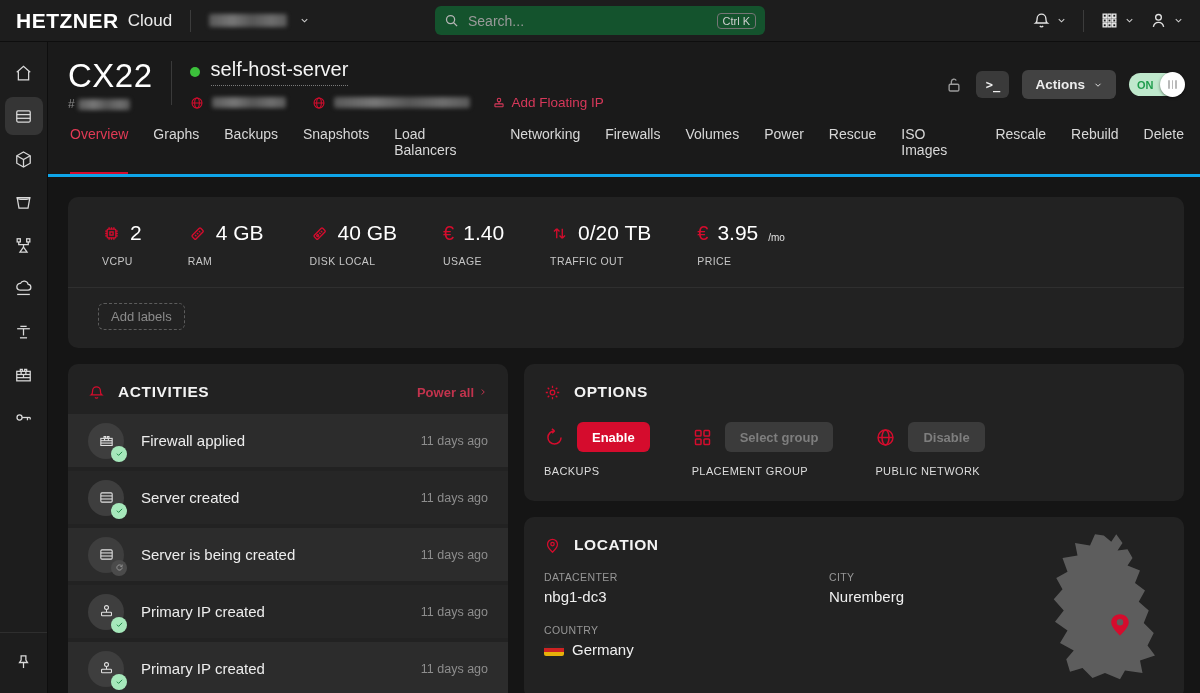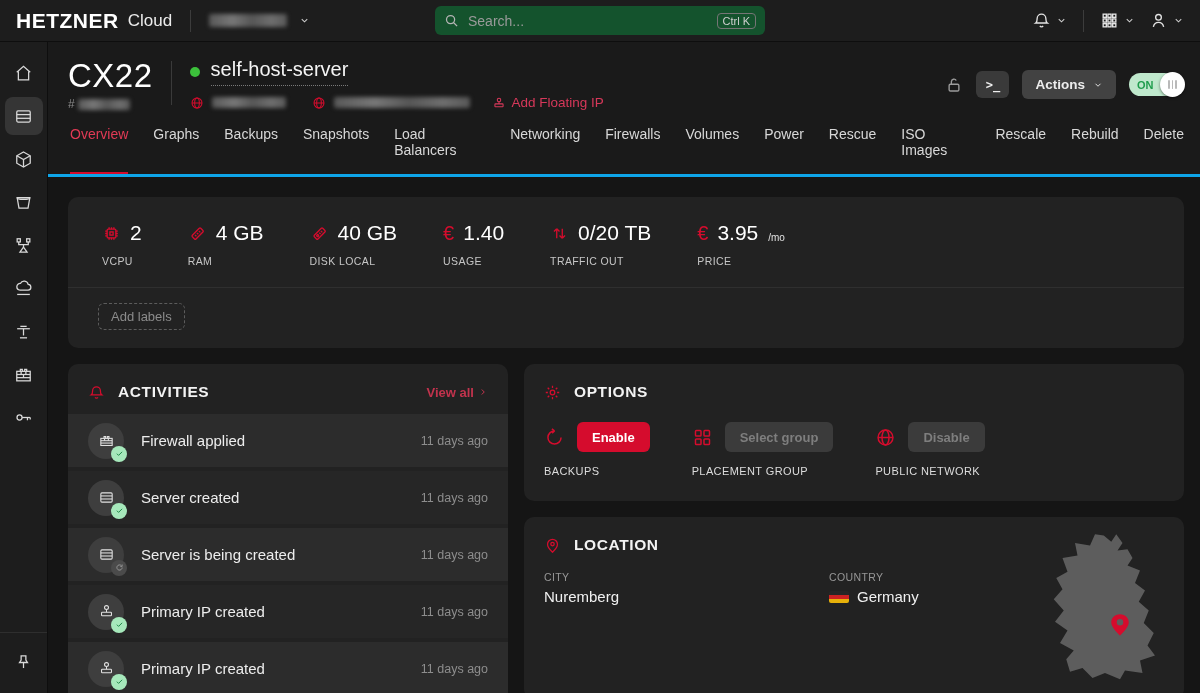--- a/index.html
+++ b/index.html
@@ -442,21 +442,21 @@
 
       <div class="col-left">
         <div class="card" style="padding-bottom:2px;">
           <div class="card-head">
             <svg class="head-ic" viewBox="0 0 24 24">
                 <path d="M6.5 9.5a5.5 5.5 0 1 1 11 0c0 4.5 1.8 5.7 1.8 5.7H4.7s1.8-1.2 1.8-5.7"></path>
                 <path d="M10 18.8a2.3 2.3 0 0 0 4 0"></path>
               </svg>
             <span class="card-title">ACTIVITIES</span>
             <span class="view-all">
-              <span>View all</span>
+              <span>Power all</span>
               <svg viewBox="0 0 24 24">
                   <path d="M9 6l6 6-6 6"></path>
                 </svg>
             </span>
           </div>
 
           <div class="act-row shade-a">
             <span class="avatar">
               <svg class="av-ic" viewBox="0 0 24 24">
                   <rect x="4" y="9" width="16" height="10"></rect>
@@ -596,20 +596,24 @@
 
         <div class="card loc-card">
           <div class="card-head">
             <svg class="head-ic" viewBox="0 0 24 24">
                 <path d="M12 21.5s-7-6.4-7-11.2a7 7 0 1 1 14 0c0 4.8-7 11.2-7 11.2z"></path>
                 <circle cx="12" cy="10" r="2.4"></circle>
               </svg>
             <span class="card-title">LOCATION</span>
           </div>
           <div class="loc-grid">
+            <div>
+              <div class="field-label">DATACENTER</div>
+              <div class="field-value">nbg1-dc3</div>
+            </div>
             <div>
               <div class="field-label">CITY</div>
               <div class="field-value">Nuremberg</div>
             </div>
             <div>
               <div class="field-label">COUNTRY</div>
               <div class="field-value">
                 <span class="flag">
                     <i></i>
                     <i></i>

